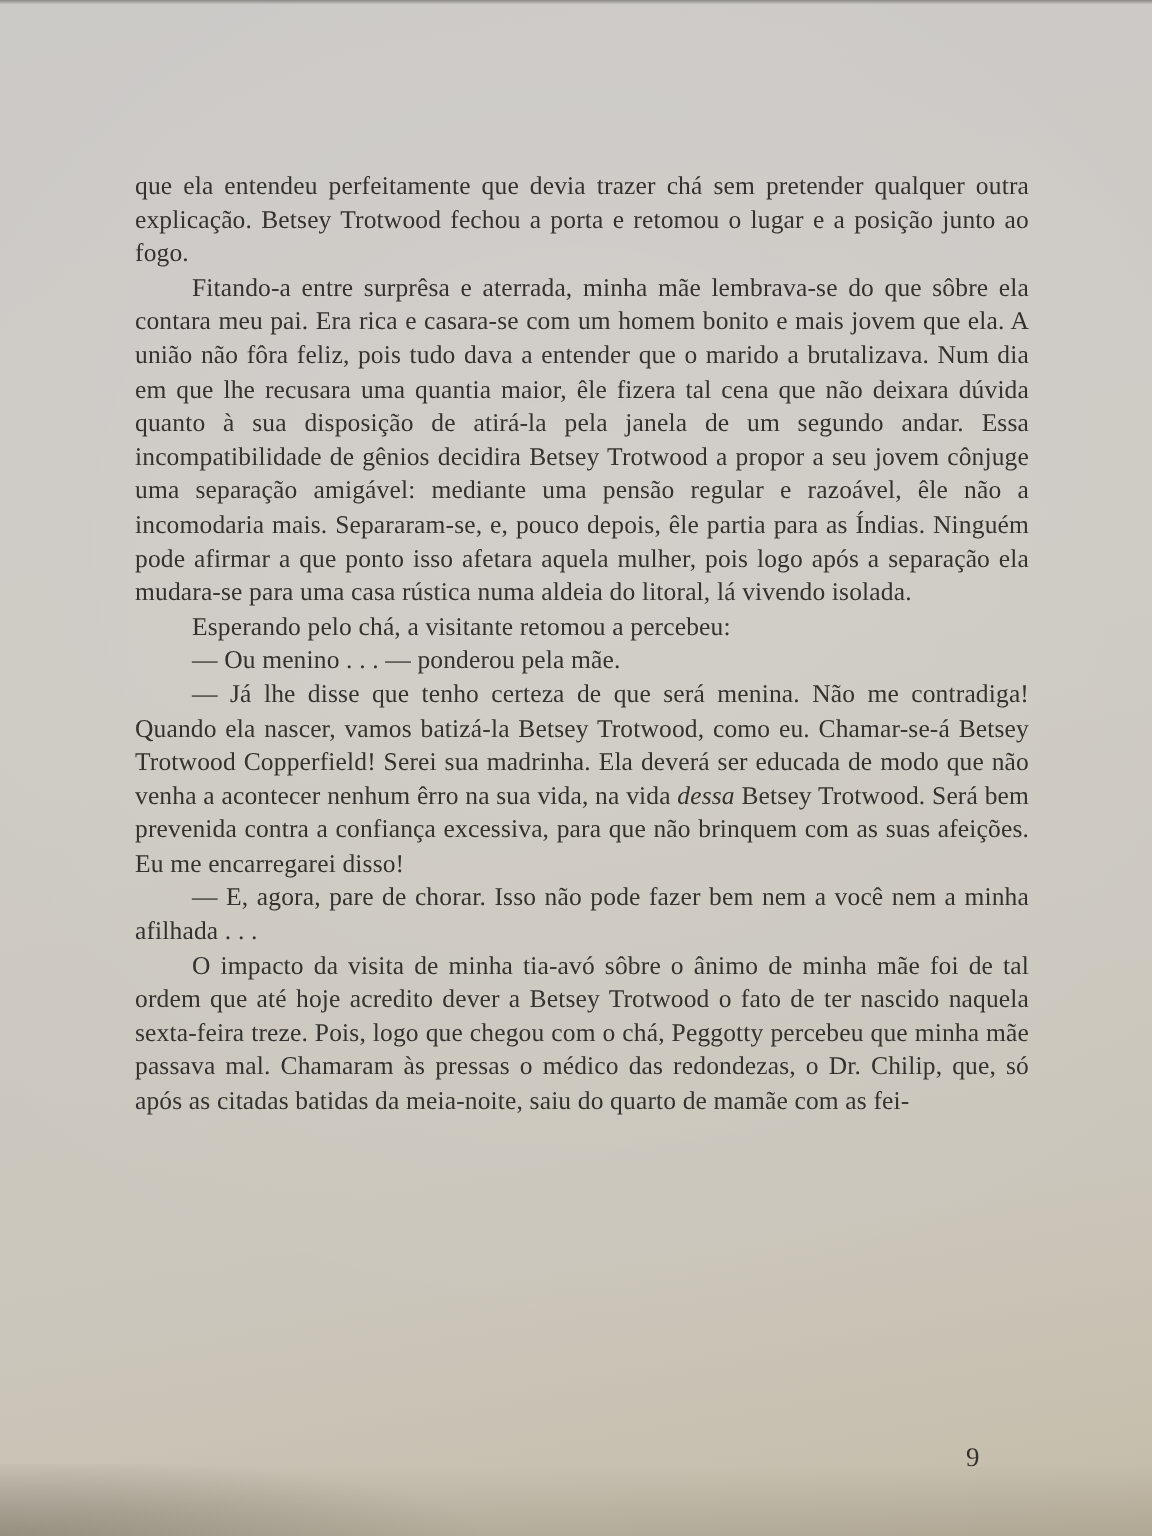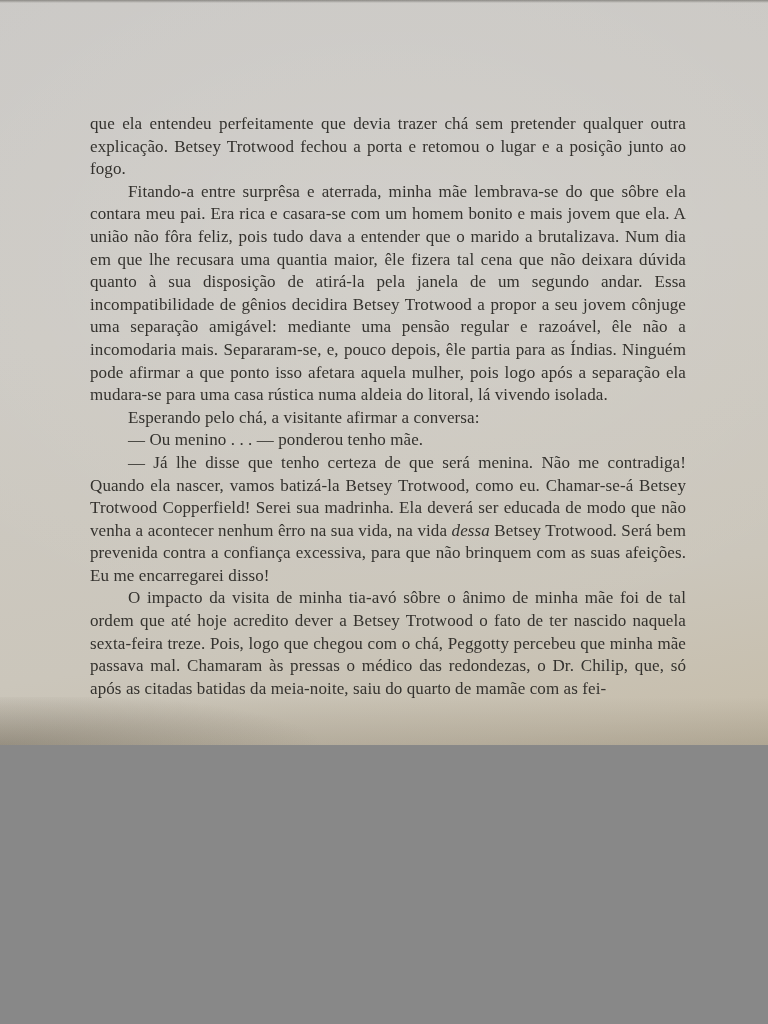--- a/index.html
+++ b/index.html
@@ -3,21 +3,21 @@
 <meta charset="utf-8">
 <style>
   html, body {
     margin: 0;
     padding: 0;
     background: #888;
   }
   .scan {
     position: relative;
     width: 768px;
-    height: 745px;
+    height: 1024px;
     margin: 0 auto;
     overflow: hidden;
     background:
       radial-gradient(130% 90% at 50% 35%, rgba(255,255,255,0.10), rgba(0,0,0,0) 60%),
       linear-gradient(170deg, #cbc9c6 0%, #cdcac4 40%, #cbc6bb 78%, #c7bfae 94%, #c2b9a6 100%);
     font-family: "Liberation Serif", "DejaVu Serif", serif;
     color: #34322e;
   }
   
   .scan::before {
@@ -64,19 +64,20 @@
     color: #34322e;
   }
 </style>
 </head>
 <body>
 
 <div class="scan">
   <div class="text-block">
       <p class="noindent">que ela entendeu perfeitamente que devia trazer chá sem pretender qualquer outra explicação. Betsey Trotwood fechou a porta e retomou o lugar e a posição junto ao fogo.</p>
       <p>Fitando-a entre surprêsa e aterrada, minha mãe lembrava-se do que sôbre ela contara meu pai. Era rica e casara-se com um homem bonito e mais jovem que ela. A união não fôra feliz, pois tudo dava a entender que o marido a brutalizava. Num dia em que lhe recusara uma quantia maior, êle fizera tal cena que não deixara dúvida quanto à sua disposição de atirá-la pela janela de um segundo andar. Essa incompatibilidade de gênios decidira Betsey Trotwood a propor a seu jovem cônjuge uma separação amigável: mediante uma pensão regular e razoável, êle não a incomodaria mais. Separaram-se, e, pouco depois, êle partia para as Índias. Ninguém pode afirmar a que ponto isso afetara aquela mulher, pois logo após a separação ela mudara-se para uma casa rústica numa aldeia do litoral, lá vivendo isolada.</p>
-      <p>Esperando pelo chá, a visitante afirmar a conversa:</p>
-      <p>— Ou menino . . . — ponderou tenho mãe.</p>
+      <p>Esperando pelo chá, a visitante retomou a percebeu:</p>
+      <p>— Ou menino . . . — ponderou pela mãe.</p>
       <p>— Já lhe disse que tenho certeza de que será menina. Não me contradiga! Quando ela nascer, vamos batizá-la Betsey Trotwood, como eu. Chamar-se-á Betsey Trotwood Copperfield! Serei sua madrinha. Ela deverá ser educada de modo que não venha a acontecer nenhum êrro na sua vida, na vida <em>dessa</em> Betsey Trotwood. Será bem prevenida contra a confiança excessiva, para que não brinquem com as suas afeições. Eu me encarregarei disso!</p>
+      <p>— E, agora, pare de chorar. Isso não pode fazer bem nem a você nem a minha afilhada . . .</p>
       <p>O impacto da visita de minha tia-avó sôbre o ânimo de minha mãe foi de tal ordem que até hoje acredito dever a Betsey Trotwood o fato de ter nascido naquela sexta-feira treze. Pois, logo que chegou com o chá, Peggotty percebeu que minha mãe passava mal. Chamaram às pressas o médico das redondezas, o Dr. Chilip, que, só após as citadas batidas da meia-noite, saiu do quarto de mamãe com as fei-</p>
     </div>
   <div class="page-number">9</div>
 </div>
 
 </body></html>

